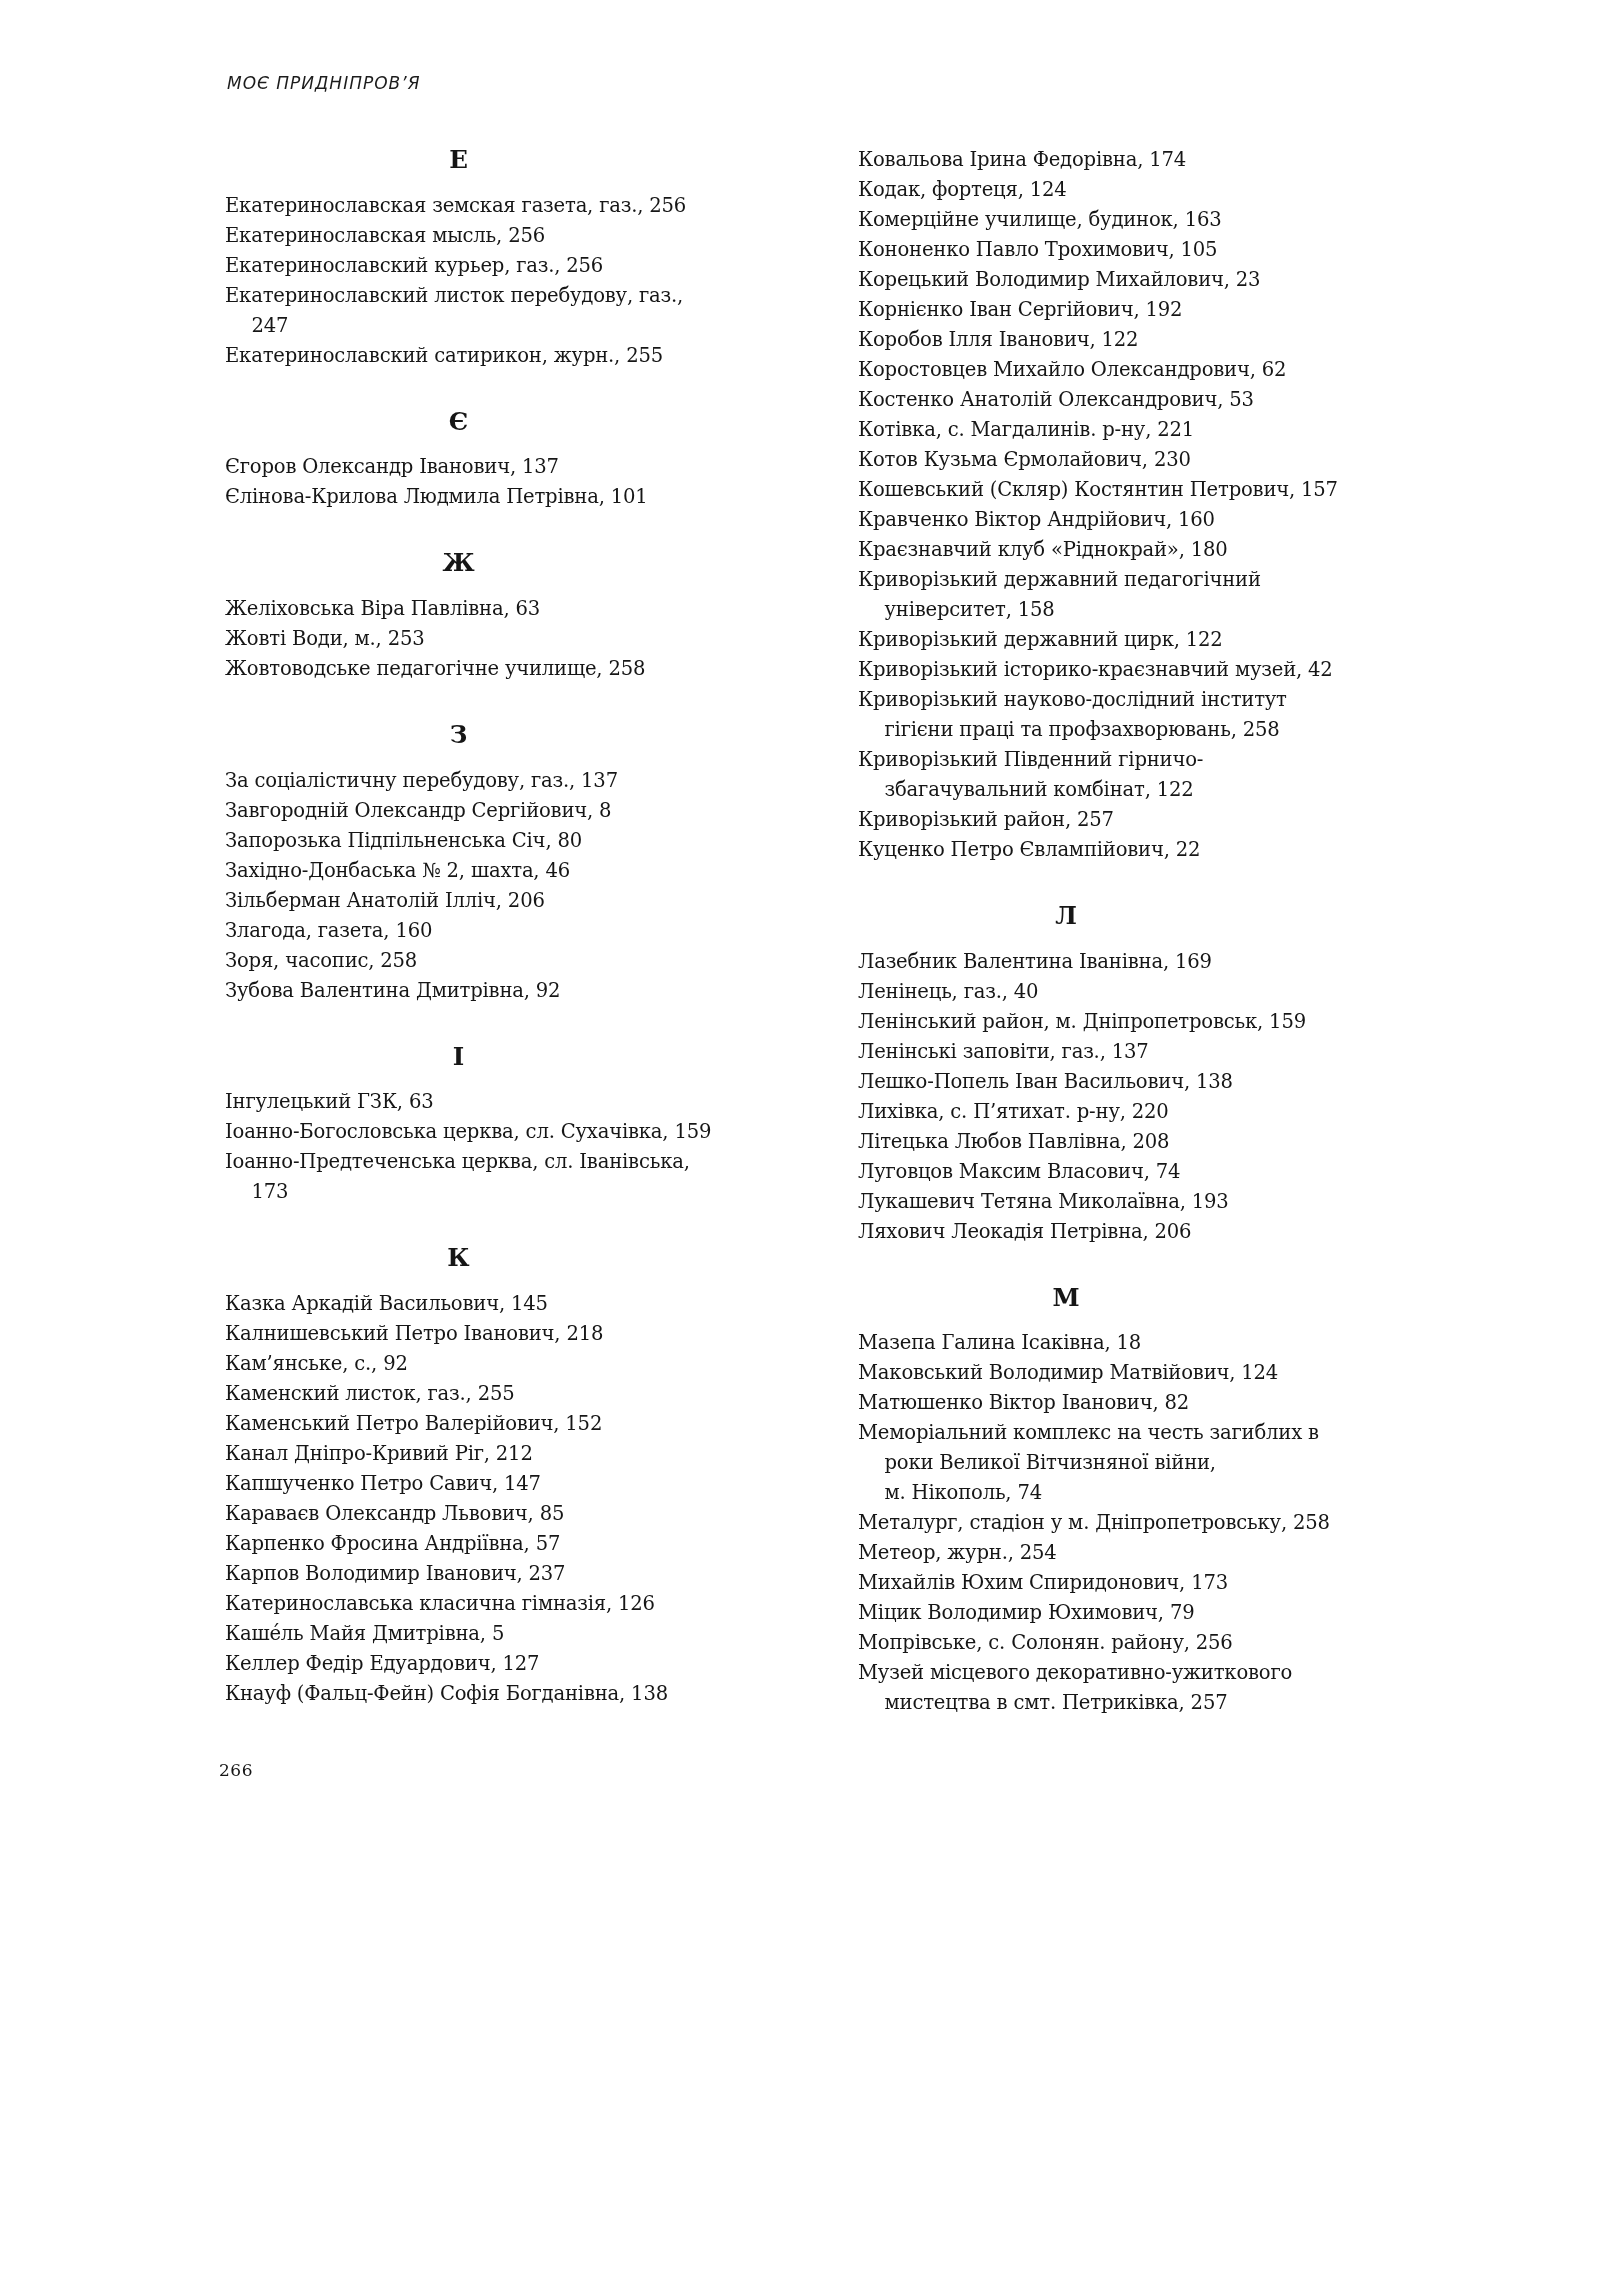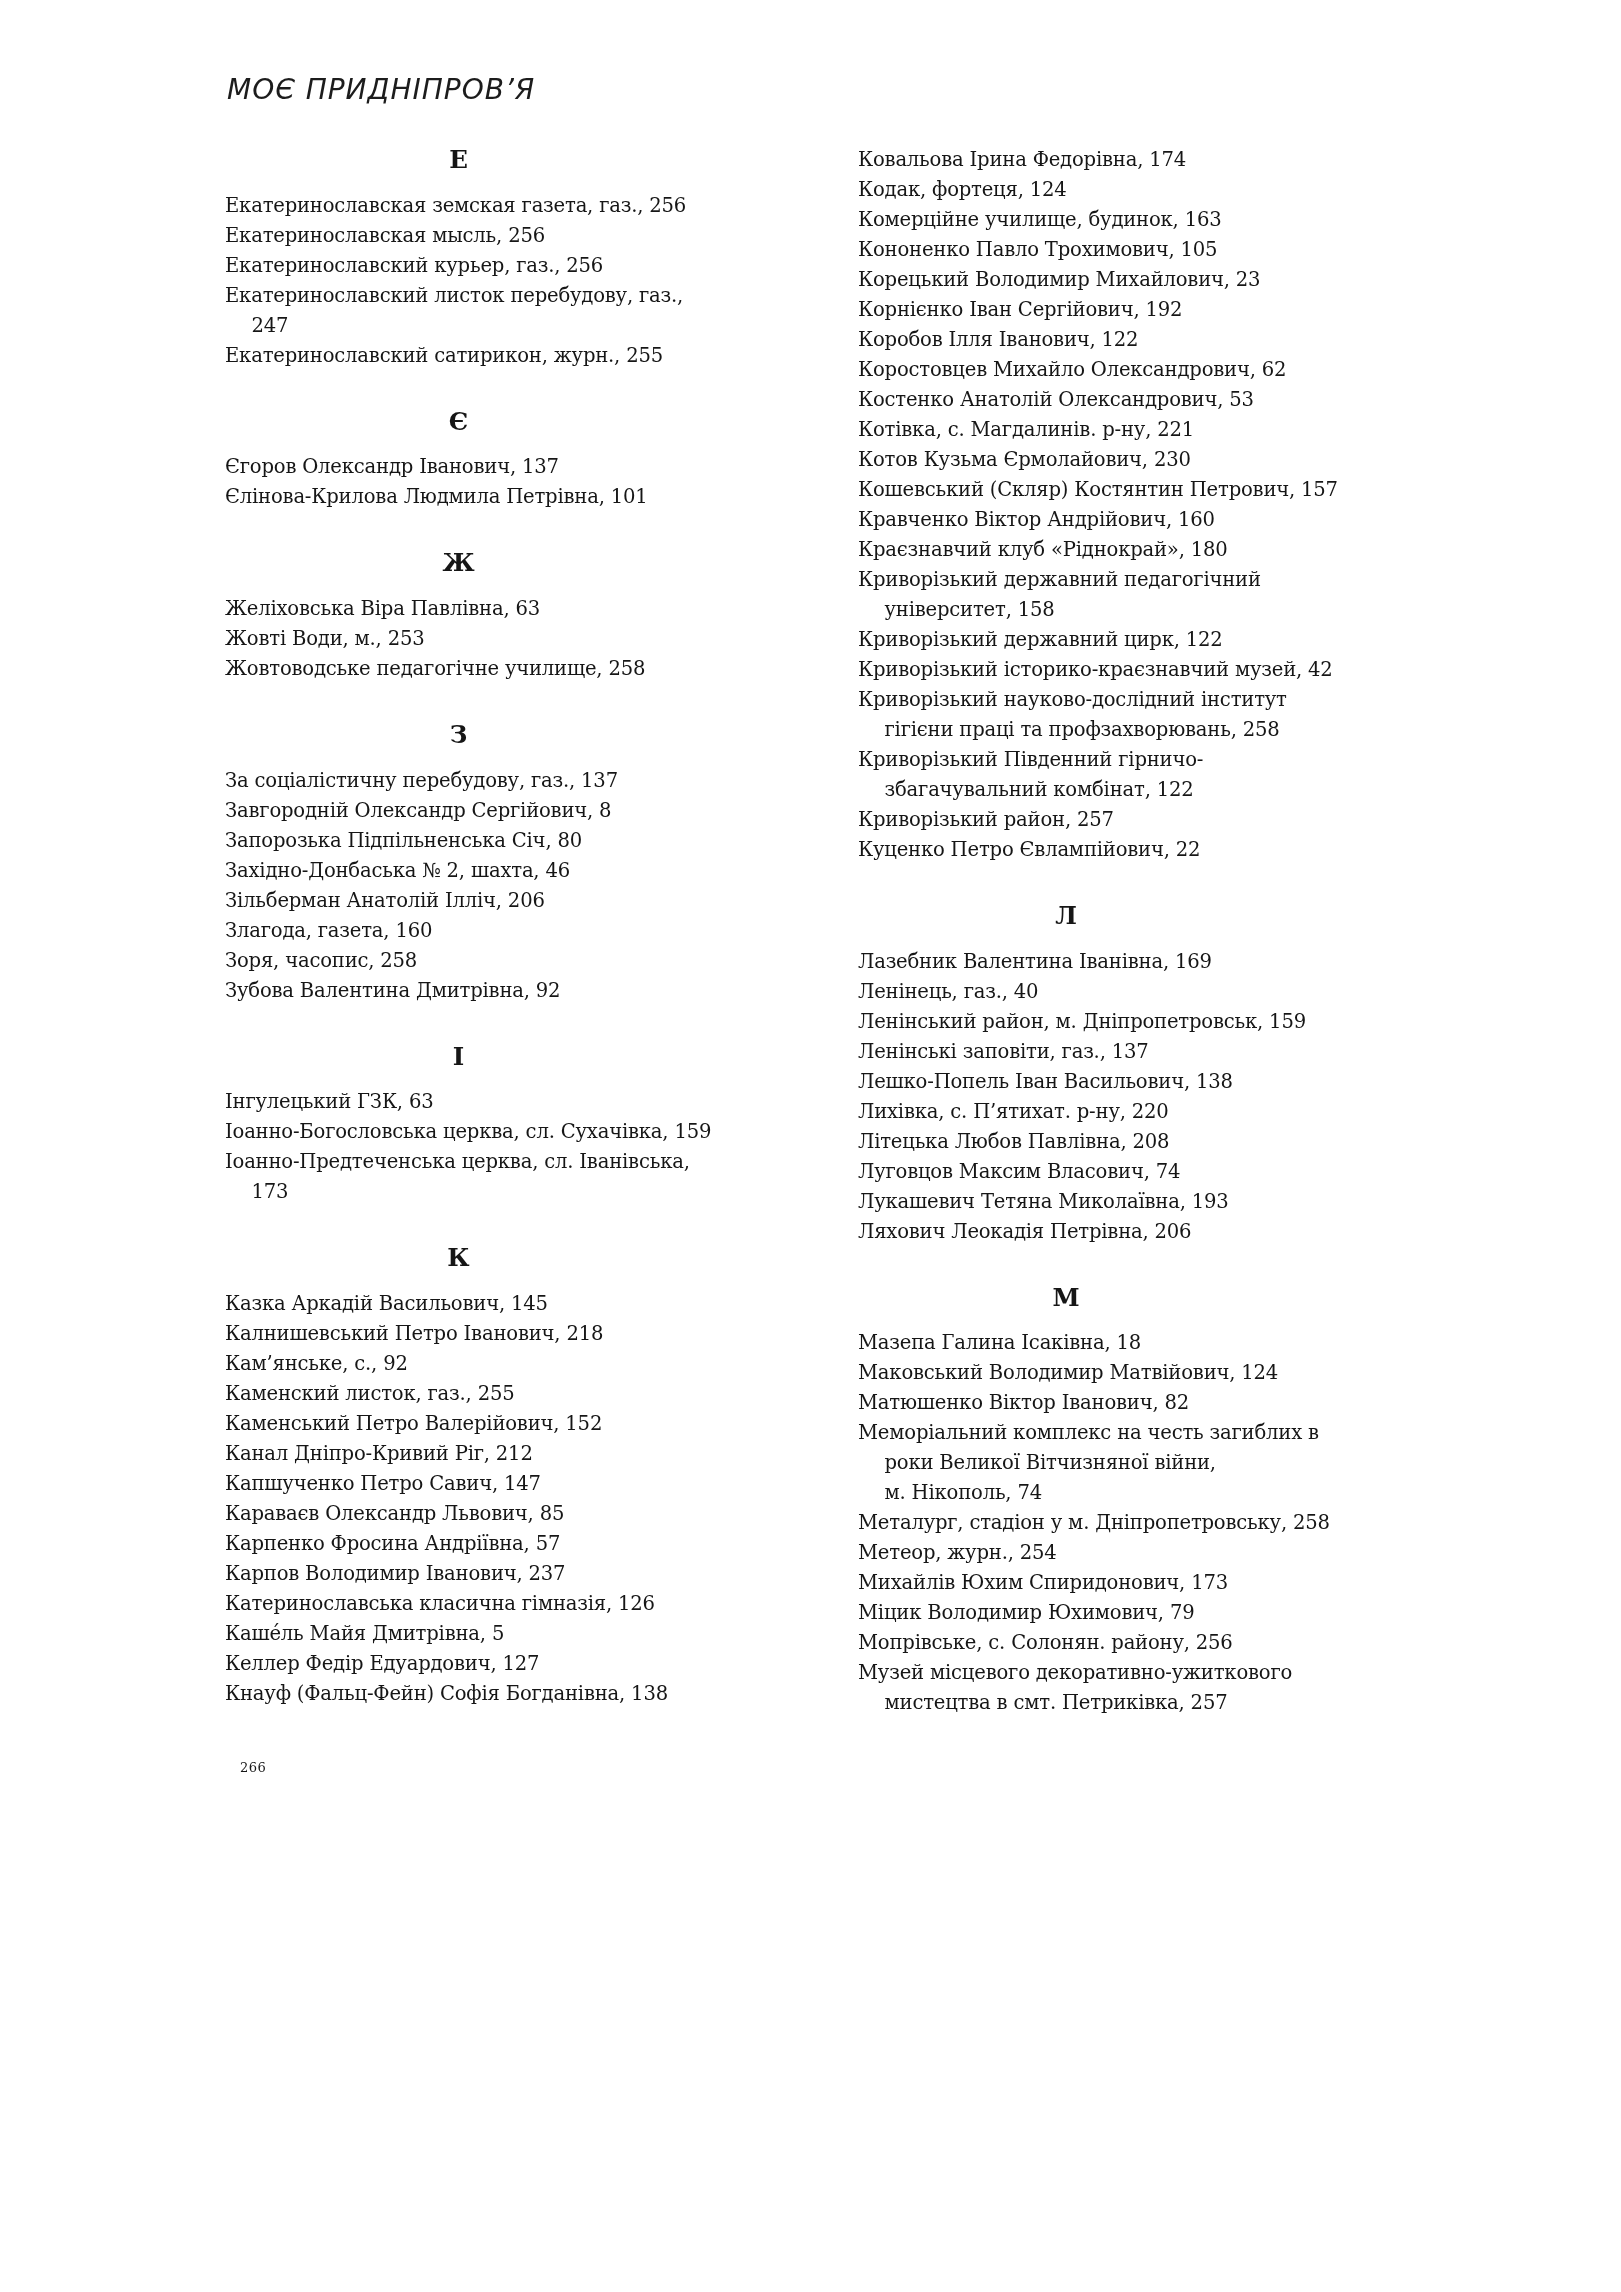--- a/index.html
+++ b/index.html
@@ -17,21 +17,21 @@
     overflow: hidden;
     margin: 0 auto;
   }
   .running-header {
     position: absolute;
     left: 227px;
     top: 73px;
     font-family: "DejaVu Sans", "Liberation Sans", sans-serif;
     font-style: italic;
     font-weight: 500;
-    font-size: 28px;
+    font-size: 17px;
     letter-spacing: 1px;
     color: #1c1c1c;
     white-space: nowrap;
   }
   .col {
     position: absolute;
   }
   .col-left  { left: 225px; top: 109px; width: 467px; }
   .col-right { left: 858px; top: 145px; width: 416px; }
   .entry-line {
@@ -46,23 +46,23 @@
   .letter-heading {
     font-size: 24.5px;
     font-weight: bold;
     line-height: 30px;
     text-align: center;
     margin-top: 36px;
     margin-bottom: 15.7px;
   }
   .page-number {
     position: absolute;
-    left: 240px;
+    left: 219px;
     top: 1760px;
-    font-size: 13px;
+    font-size: 17px;
     letter-spacing: 0.5px;
   }
 </style>
 </head>
 <body>
 
 <div class="page">
   <div class="running-header">МОЄ ПРИДНІПРОВ’Я</div>
 
   <div class="col col-left" id="col-0">

